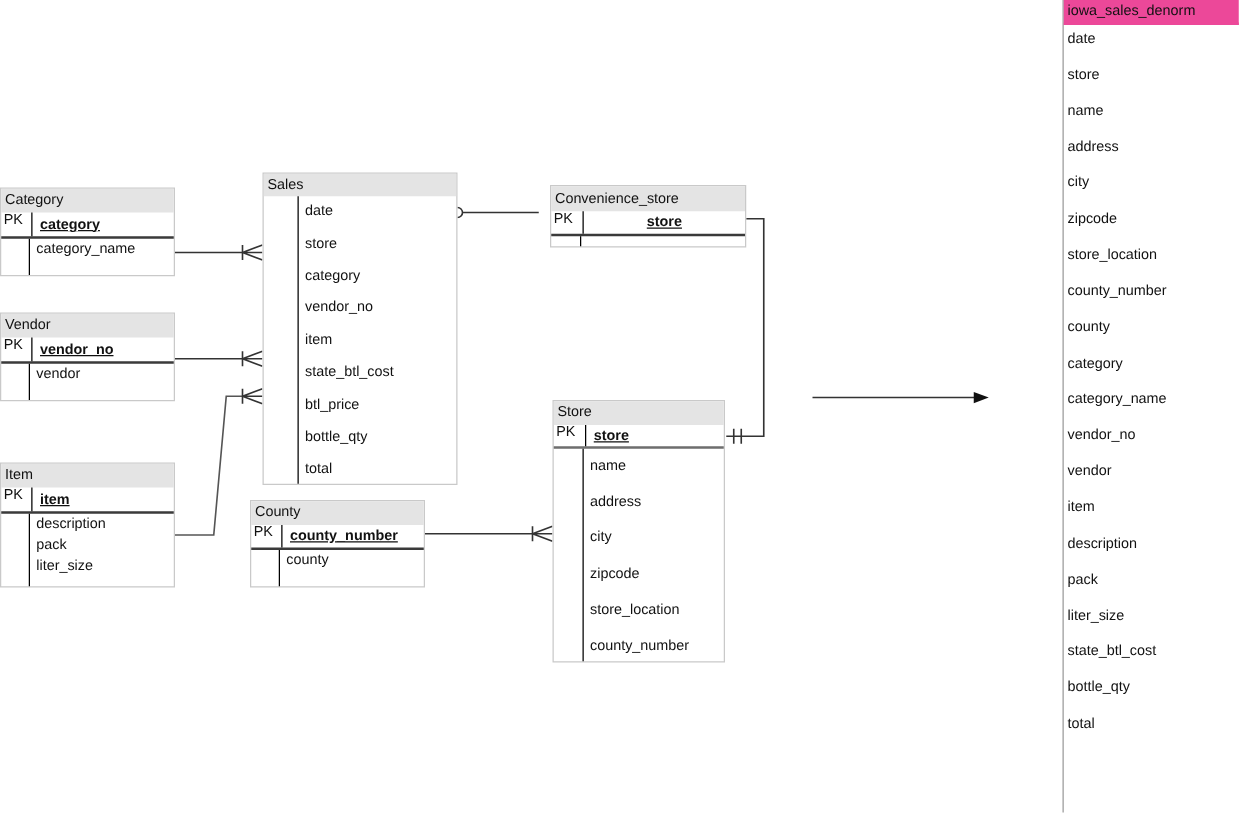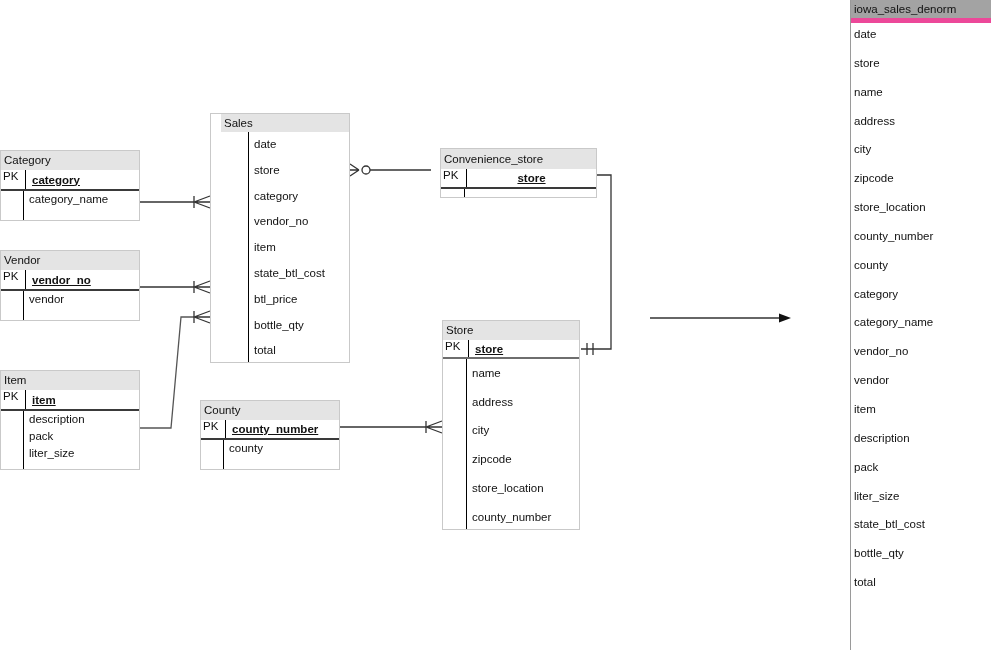--- a/index.html
+++ b/index.html
@@ -42,21 +42,21 @@
   .e-vendor .pkrow{height:21px;}
   .e-vendor .ebody{height:29px;}
   .e-vendor .frow{line-height:17px;}
 
   .e-item{left:0;top:370px;width:140px;height:100px;}
   .e-item .ehead{height:19px;line-height:19px;}
   .e-item .pkrow{height:21px;}
   .e-item .ebody{height:58px;}
   .e-item .frow{line-height:17px;}
 
-  .e-sales{left:210px;top:113px;width:140px;height:250px;padding-left:10px;}
+  .e-sales{left:210px;top:138px;width:156px;height:250px;}
   .e-sales .ehead{height:18px;line-height:18px;}
   .e-sales .ebody{height:230px;}
   .e-sales .vline{left:27px;}
   .e-sales .frow{line-height:25.8px;padding-left:33px;}
 
   .e-county{left:200px;top:400px;width:140px;height:70px;}
   .e-county .ehead{height:19px;line-height:19px;}
   .e-county .pkrow{height:20px;}
   .e-county .ebody{height:29px;}
   .e-county .frow{line-height:17px;}
@@ -80,22 +80,22 @@
   .smalltab .frow{padding-left:28px;}
   .e-county .vline{left:22px;}
   .e-county .frow{padding-left:28px;}
 
   
   .denorm{
     position:absolute;left:850px;top:0;width:141px;height:650px;
     border-left:1px solid #9a9a9a;box-sizing:border-box;z-index:1;background:#fff;
   }
   .denorm-head{
-    height:18px;line-height:18px;background:#a3a3a3;
-    border-bottom:5px solid #ec4899;padding-left:3px;white-space:nowrap;
+    height:18px;line-height:18px;background:#ec4899;
+    border-bottom:2px solid #ec4899;padding-left:3px;white-space:nowrap;
   }
   .denorm-row{height:28.85px;box-sizing:border-box;padding:5px 0 0 3px;white-space:nowrap;}
 </style>
 </head>
 <body>
 
 <svg id="wires" width="991" height="650" viewBox="0 0 991 650">
   <g stroke="#333" stroke-width="1.3" fill="none">
 
     <g>

